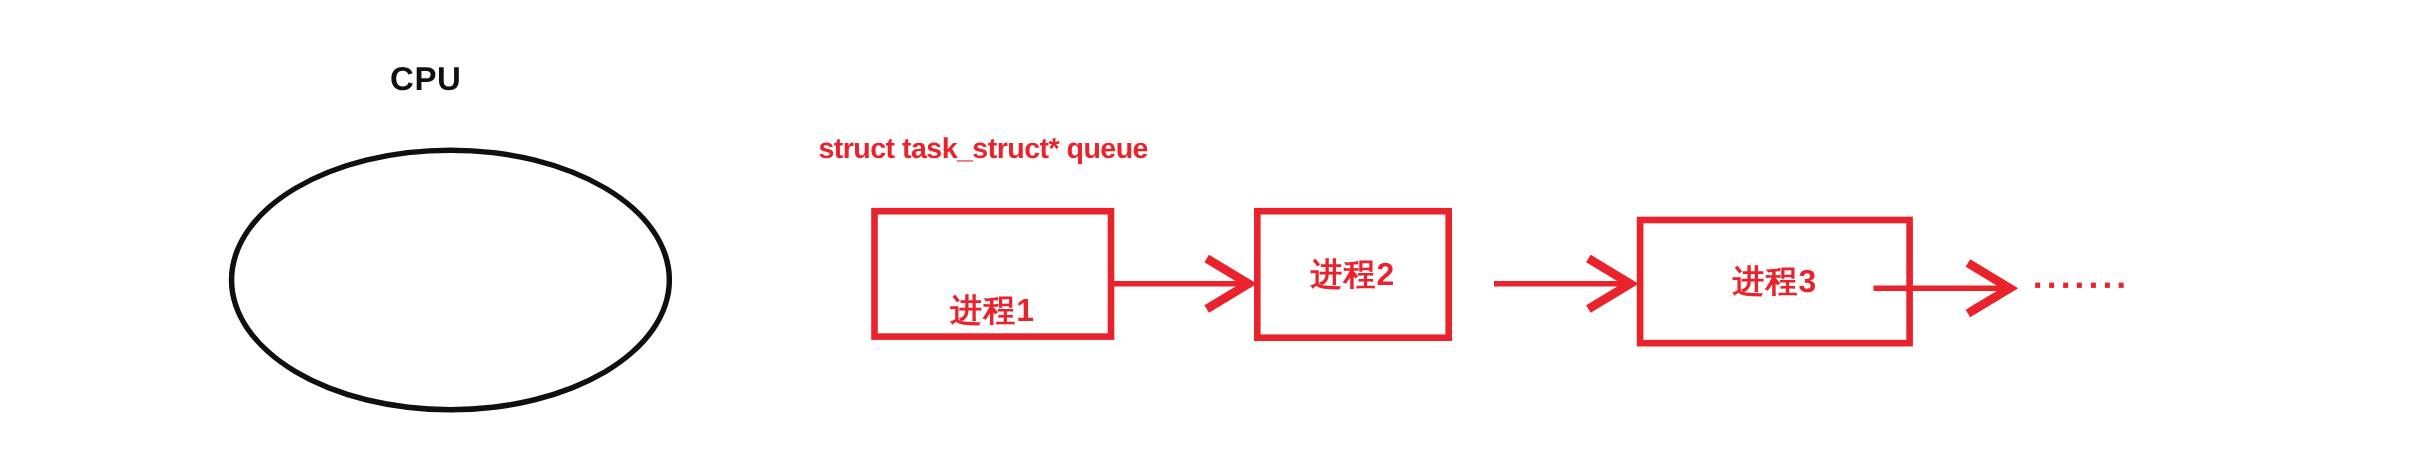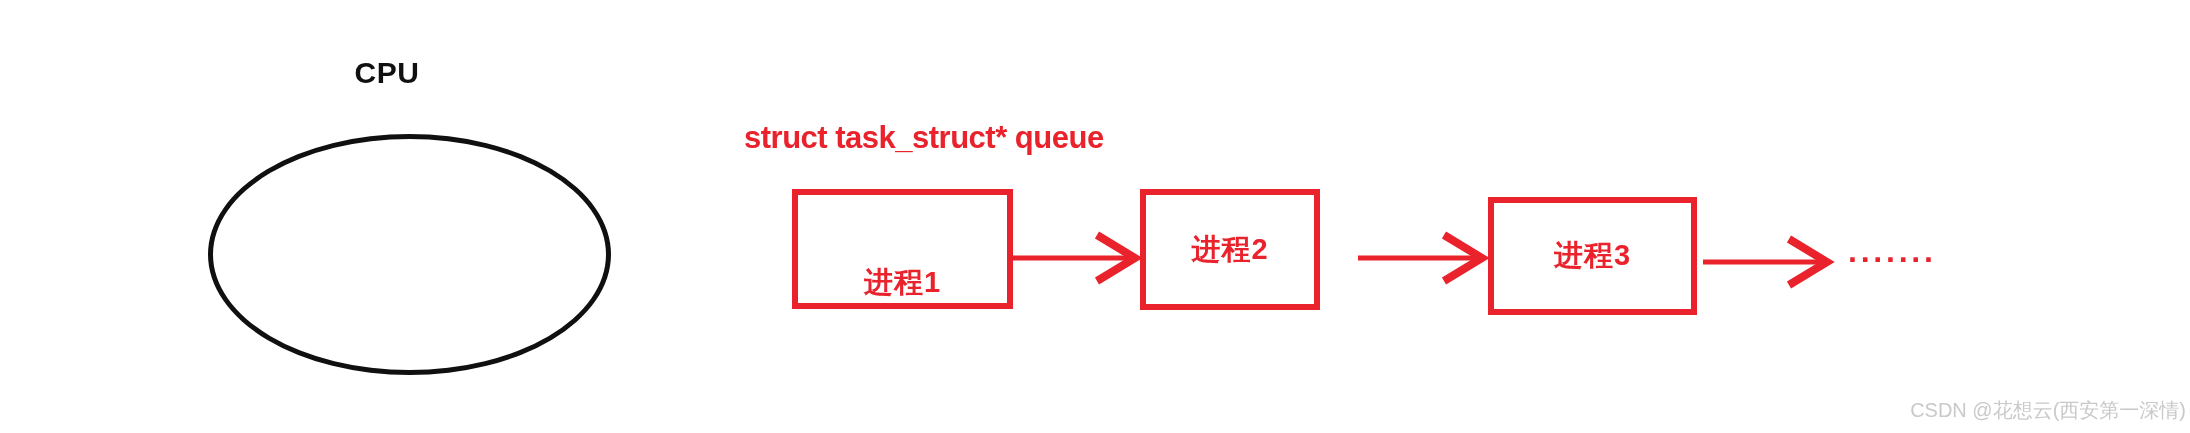--- a/index.html
+++ b/index.html
@@ -25,37 +25,37 @@
   .cpu-ellipse{
     position:absolute;left:208px;top:134px;
     width:403px;height:241px;
     border:5px solid var(--ink);
     border-radius:50%;
     box-sizing:border-box;
     background:transparent;
   }
   .queue-title{
     position:absolute;left:744px;top:120px;
-    font-size:31px;font-weight:bold;color:var(--red);
+    font-size:26px;font-weight:bold;color:var(--red);
     letter-spacing:-0.5px;
     white-space:nowrap;
   }
   .node{
     position:absolute;
     border:6px solid var(--red);
     box-sizing:border-box;
     display:flex;align-items:center;justify-content:center;
     color:var(--red);
     font-size:29px;font-weight:bold;
     letter-spacing:1px;
     background:transparent;
   }
   .node-1{left:792px;top:189px;width:221px;height:120px;align-items:flex-end;}
   .node-2{left:1140px;top:189px;width:180px;height:121px;}
-  .node-3{left:1488px;top:197px;width:209px;height:118px;}
+  .node-3{left:1488px;top:197px;width:251px;height:118px;}
   .arrow{position:absolute;width:134px;height:60px;}
   .arrow-1{left:1011px;top:228px;}
   .arrow-2{left:1358px;top:228px;}
   .arrow-3{left:1703px;top:232px;}
   .arrow line{stroke:var(--red);stroke-width:5;}
   .arrow polyline{stroke:var(--red);stroke-width:8;fill:none;}
   .queue-ellipsis{
     position:absolute;left:1848px;top:241px;
     font-size:32px;font-weight:bold;color:var(--red);
     letter-spacing:2px;
@@ -100,15 +100,14 @@
     <span>进程3</span>
   </div>
 
   <svg class="arrow arrow-3" viewBox="0 0 134 60">
     <line x1="0" y1="30" x2="121" y2="30"></line>
     <polyline points="86,7 124,30 86,53"></polyline>
   </svg>
 
   <div class="queue-ellipsis">·······</div>
 
-  <div class="watermark">CSDN @花想云(西安第一深情)</div>
 
 </div>
 
 </body></html>

